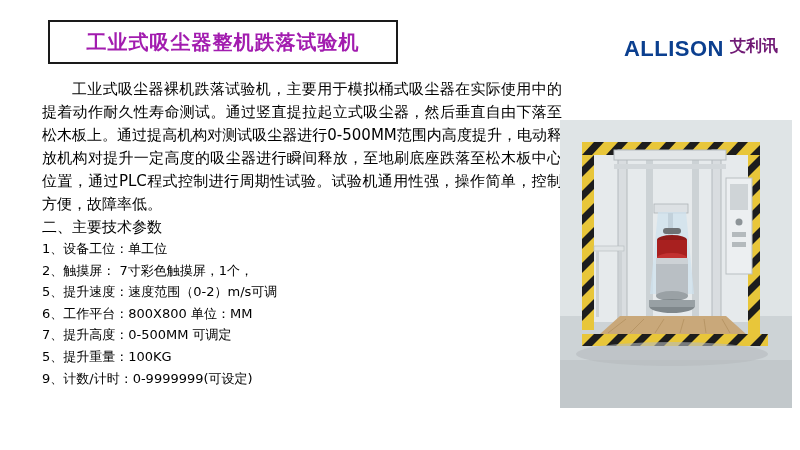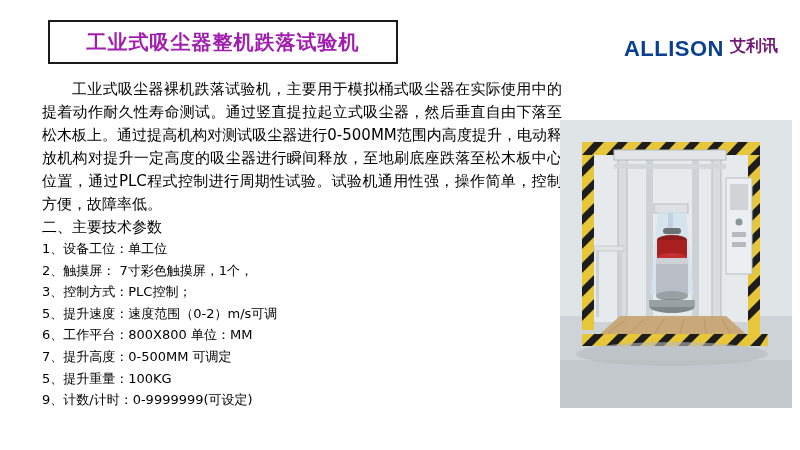--- a/index.html
+++ b/index.html
@@ -123,21 +123,20 @@
     <span class="logo-en">ALLISON</span>
     <span class="logo-cn">艾利讯</span>
   </div>
 
   <div class="content">
     <p class="para">工业式吸尘器裸机跌落试验机，主要用于模拟桶式吸尘器在实际使用中的提着动作耐久性寿命测试。通过竖直提拉起立式吸尘器，然后垂直自由下落至松木板上。通过提高机构对测试吸尘器进行0-500MM范围内高度提升，电动释放机构对提升一定高度的吸尘器进行瞬间释放，至地刷底座跌落至松木板中心位置，通过PLC程式控制进行周期性试验。试验机通用性强，操作简单，控制方便，故障率低。</p>
     <div class="sec-head">二、主要技术参数</div>
     <ul class="list">
       <li>1、设备工位：单工位</li>
       <li>2、触摸屏：  7寸彩色触摸屏，1个，</li>
-      <li>3、控制方式：PLC控制；</li>
       <li>5、提升速度：速度范围（0-2）m/s可调</li>
       <li>6、工作平台：800X800 单位：MM</li>
       <li>7、提升高度：0-500MM   可调定</li>
       <li>5、提升重量：100KG</li>
       <li>9、计数/计时：0-9999999(可设定)</li>
 
     </ul>
   </div>
 
   <div class="photo">

